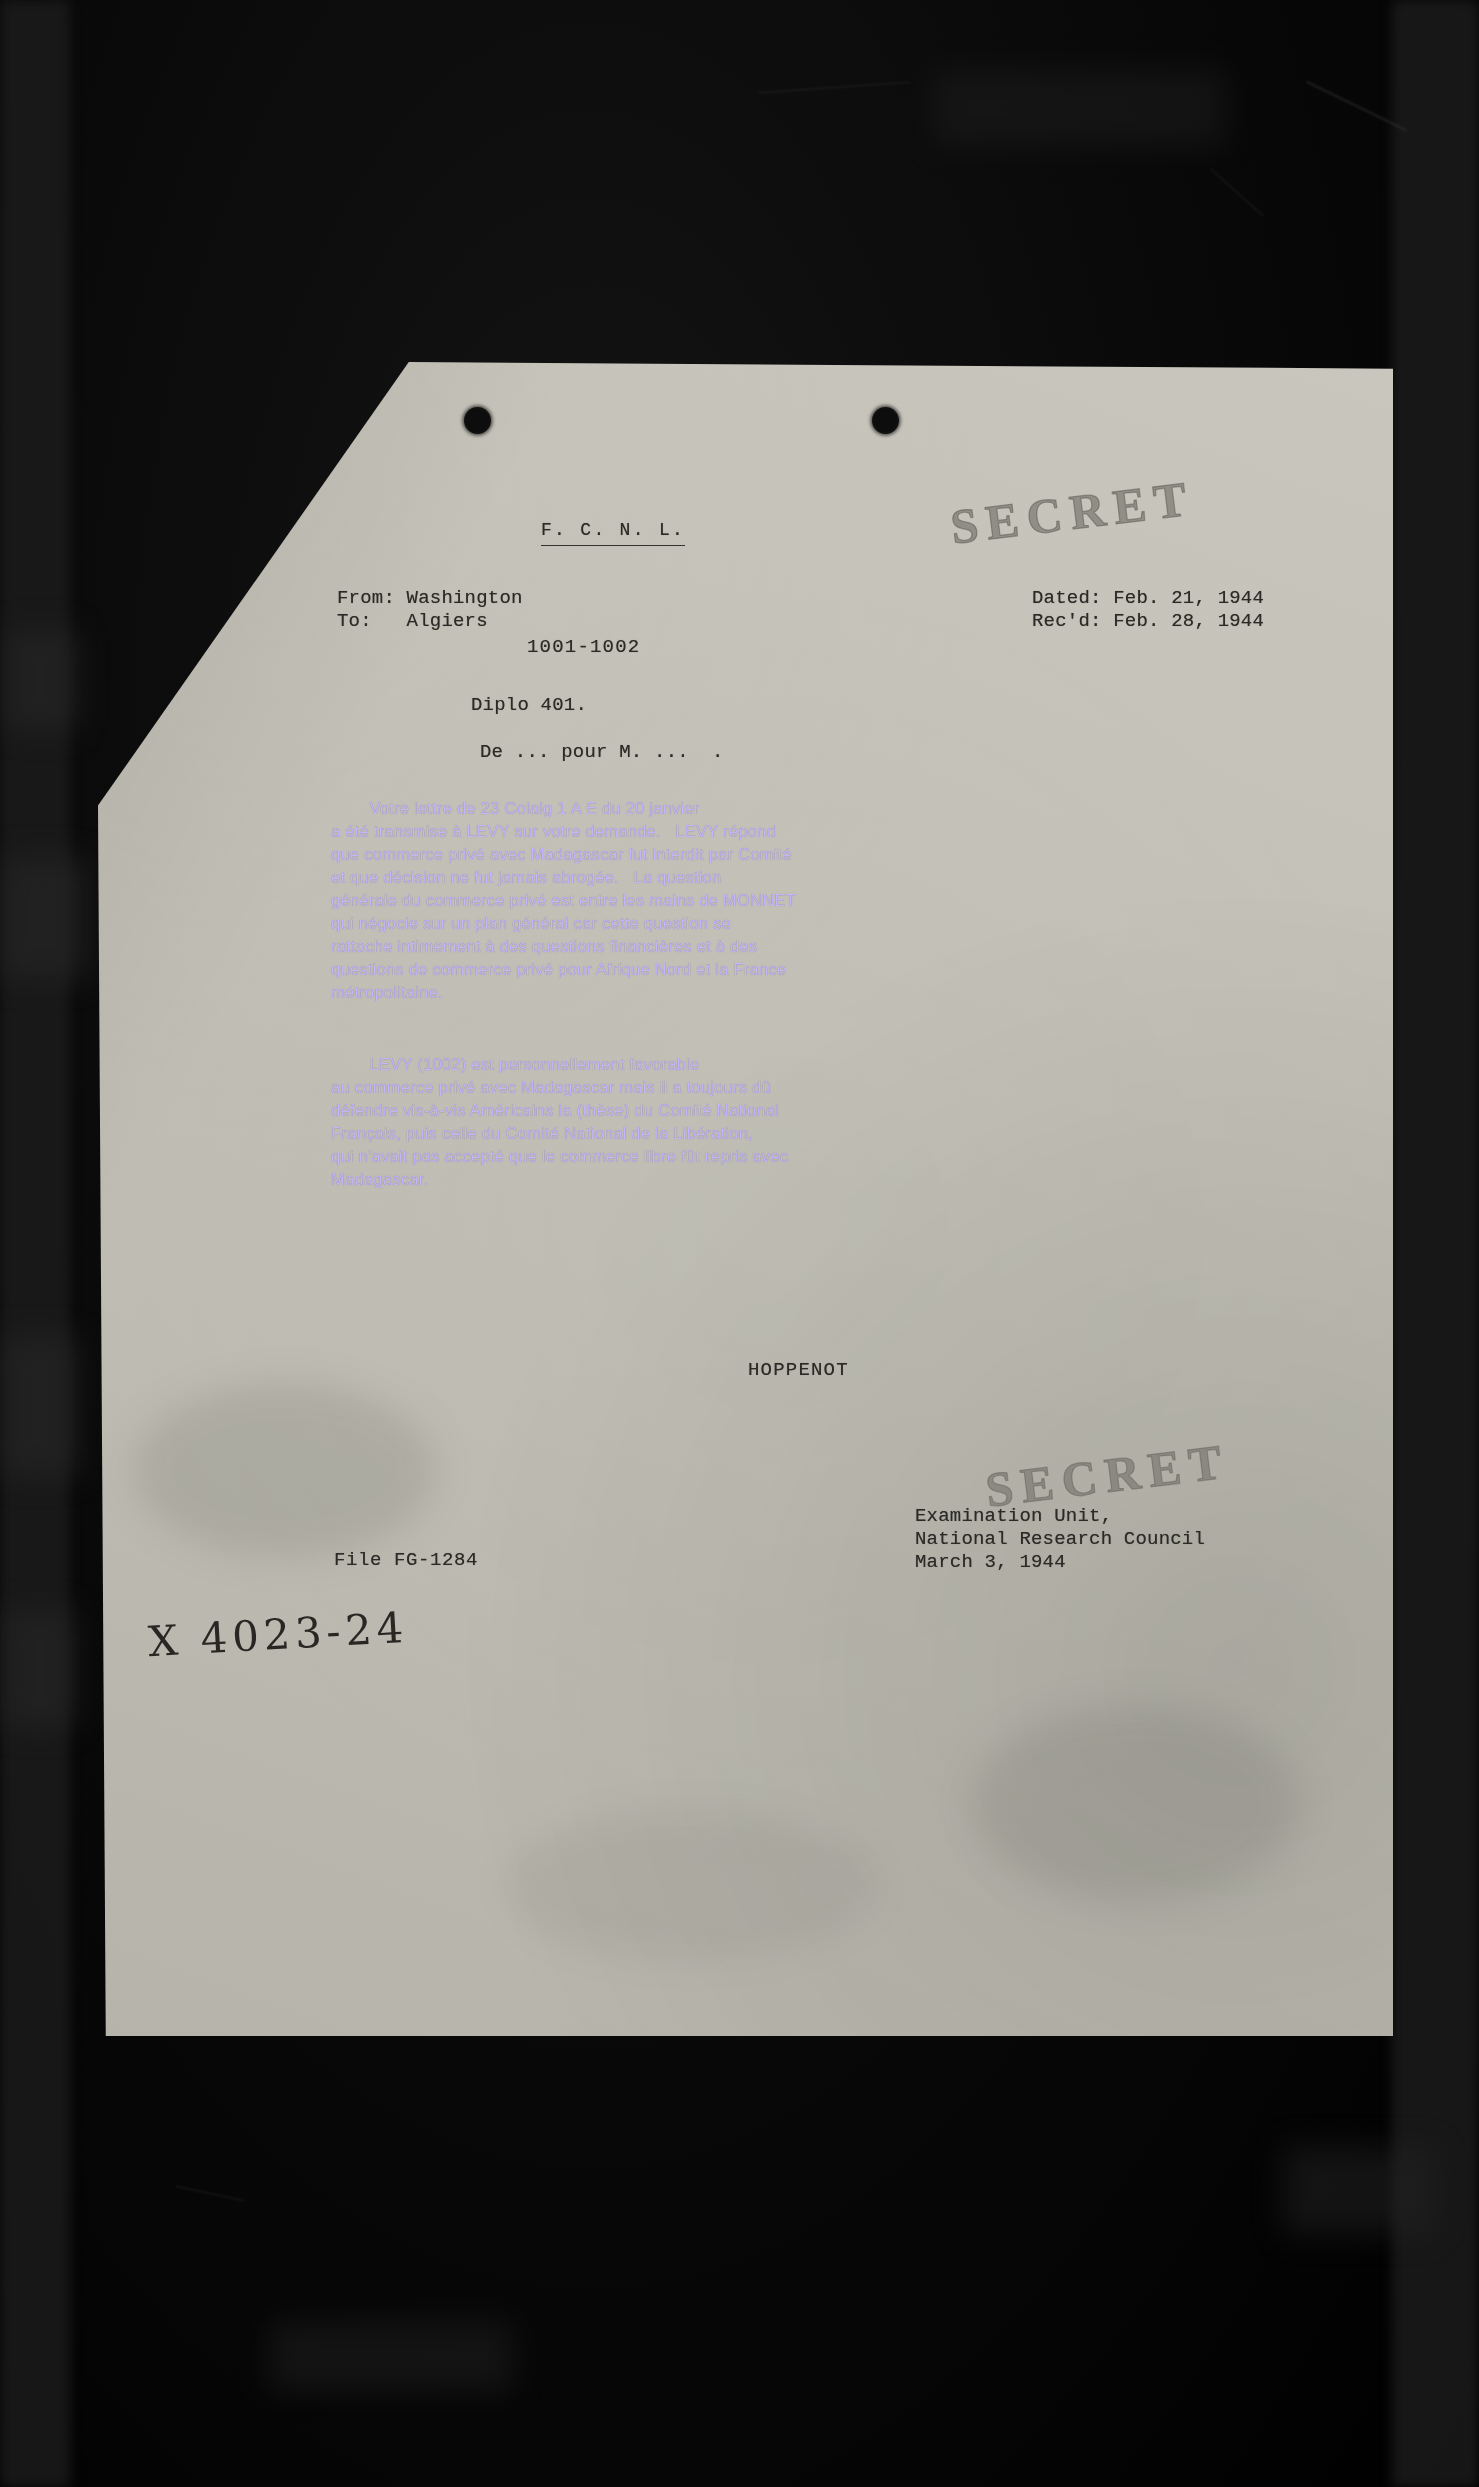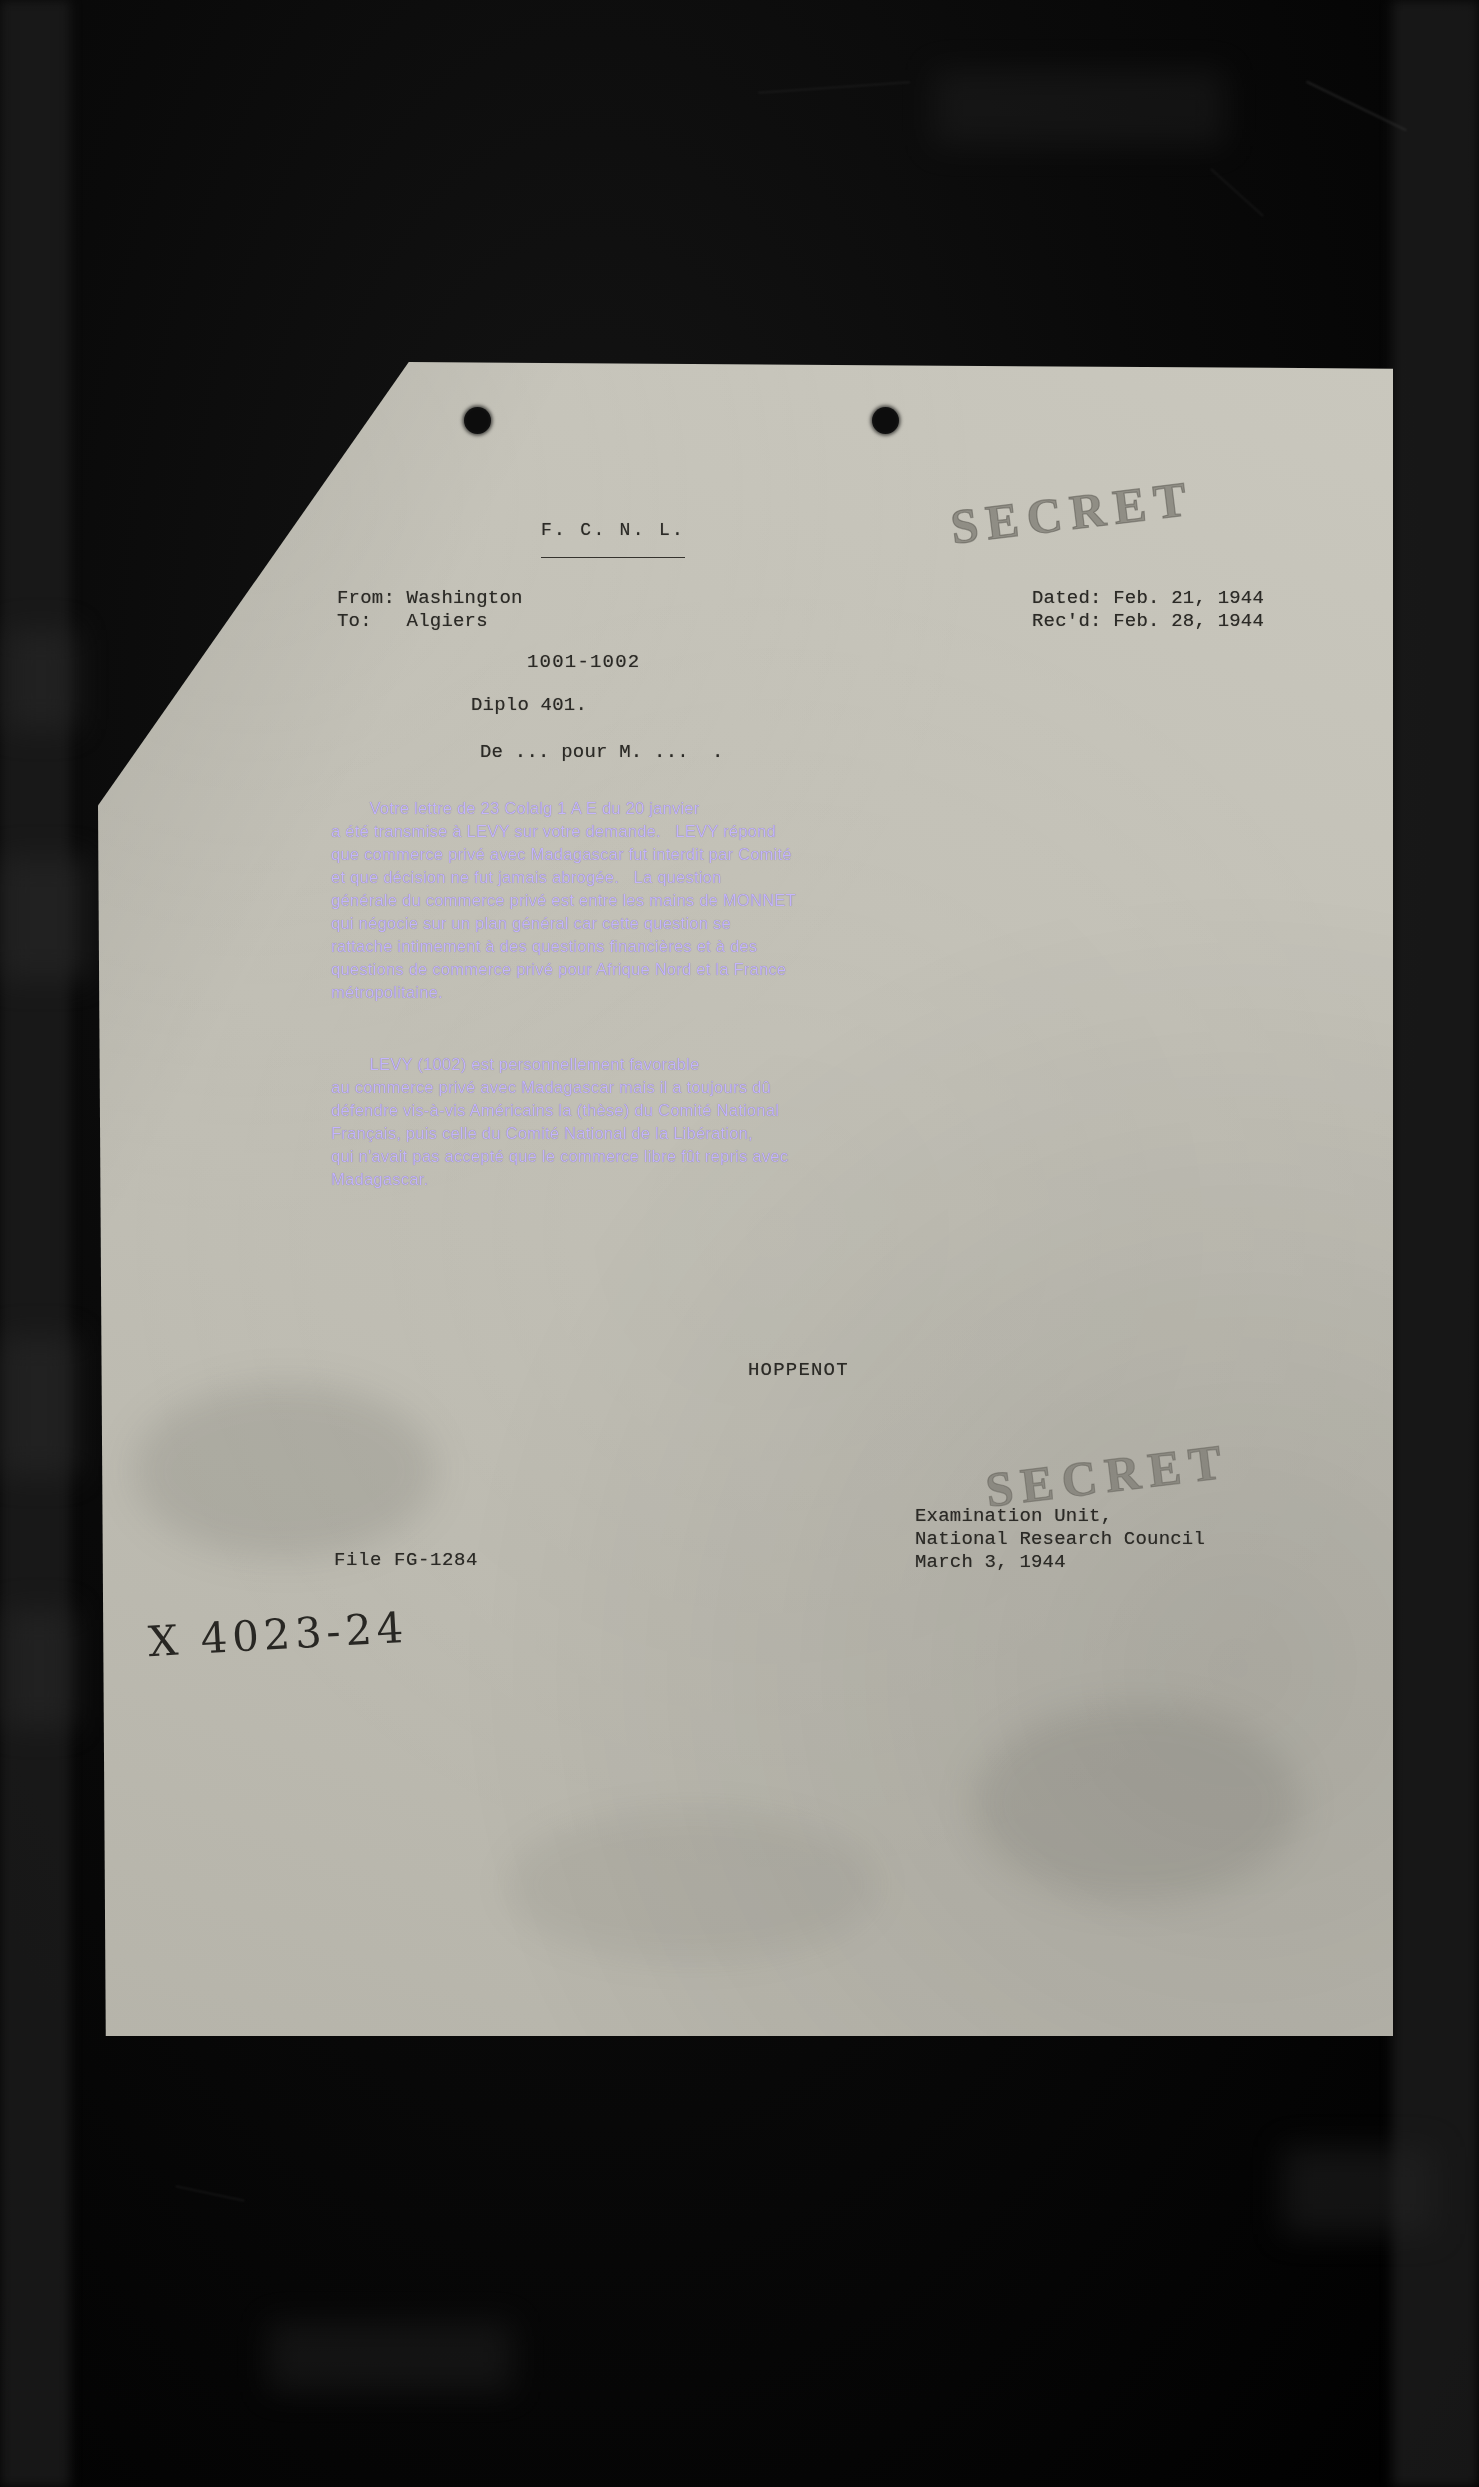--- a/index.html
+++ b/index.html
@@ -104,27 +104,27 @@
     white-space: pre;
     text-shadow: 0 0 0.7px rgba(40,38,34,.55);
   }
 
   #hdr-fcnl {
     left: 443px;
     top: 157px;
     font-size: 18px;
     letter-spacing: 2.3px;
     border-bottom: 1.2px solid #35332e;
-    padding-bottom: 15px;
+    padding-bottom: 3px;
   }
 
   #from-block { left: 239px; top: 225px; }
   #date-block { left: 900px; top: 225px; margin-left: 34px; }
 
-  #ref-num   { left: 429px; top: 289px; letter-spacing: 1.2px; }
+  #ref-num   { left: 429px; top: 274px; letter-spacing: 1.2px; }
   #diplo     { left: 373px; top: 332px; }
   #depour    { left: 382px; top: 379px; }
 
   .para {
     position: absolute;
     left: 233px;
     width: 945px;
     color: #c4b5fd;
     font-family: Liberation Sans, sans-serif;
     font-size: 16.6px;

